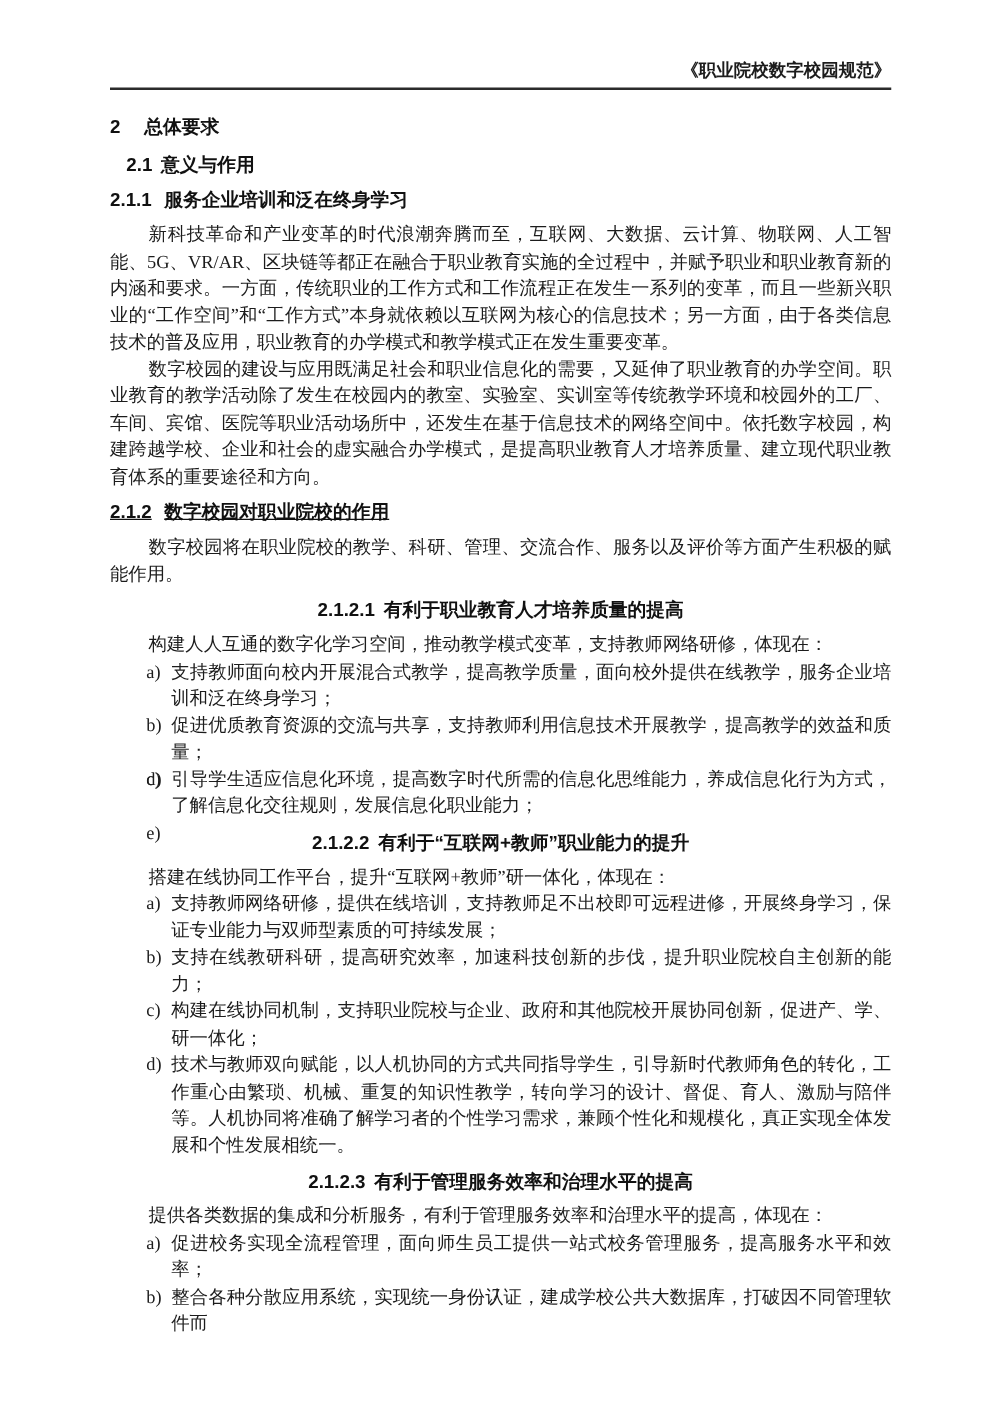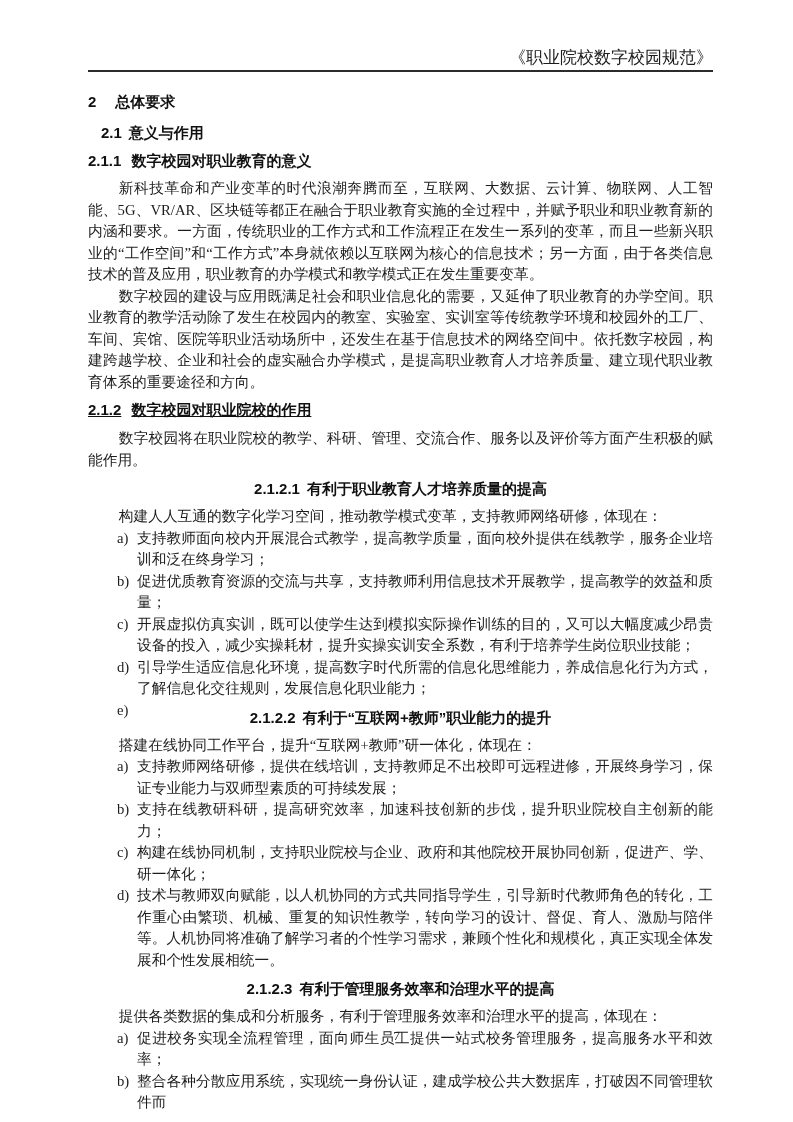--- a/index.html
+++ b/index.html
@@ -12,24 +12,25 @@
     color: #1c1c1c;
     box-sizing: border-box;
     padding: 50px 80px 0 88px;
     font-family: "Liberation Serif", "DejaVu Serif", serif;
     font-size: 14.7px;
     line-height: 21.5px;
     overflow: hidden;
   }
   .running-header {
     text-align: right;
-    font-size: 17px;
+    font-size: 14px;
     line-height: 15px;
     padding-bottom: 5px;
     border-bottom: 2px solid #2b2b2b;
+    font-weight: bold;
   }
   .h {
     display: flex;
     font-family: "Liberation Sans", "DejaVu Sans", sans-serif;
     font-weight: bold;
     font-size: 15px;
     line-height: 16px;
     color: #111111;
   }
   .h .num { flex: none; }
@@ -84,21 +85,21 @@
     <span class="ttl">总体要求</span>
   </div>
 
   <div class="h h2">
     <span class="num">2.1</span>
     <span class="ttl">意义与作用</span>
   </div>
 
   <div class="h h3">
     <span class="num">2.1.1</span>
-    <span class="ttl">数字校园对职业教育的意义</span>
+    <span class="ttl">服务企业培训和泛在终身学习</span>
   </div>
 
   <p class="body-p">新科技革命和产业变革的时代浪潮奔腾而至，互联网、大数据、云计算、物联网、人工智能、5G、VR/AR、区块链等都正在融合于职业教育实施的全过程中，并赋予职业和职业教育新的内涵和要求。一方面，传统职业的工作方式和工作流程正在发生一系列的变革，而且一些新兴职业的“工作空间”和“工作方式”本身就依赖以互联网为核心的信息技术；另一方面，由于各类信息技术的普及应用，职业教育的办学模式和教学模式正在发生重要变革。</p>
   <p class="body-p">数字校园的建设与应用既满足社会和职业信息化的需要，又延伸了职业教育的办学空间。职业教育的教学活动除了发生在校园内的教室、实验室、实训室等传统教学环境和校园外的工厂、车间、宾馆、医院等职业活动场所中，还发生在基于信息技术的网络空间中。依托数字校园，构建跨越学校、企业和社会的虚实融合办学模式，是提高职业教育人才培养质量、建立现代职业教育体系的重要途径和方向。</p>
 
   <div class="h h3 h3b">
     <span class="num">2.1.2</span>
     <span class="ttl">数字校园对职业院校的作用</span>
   </div>
 
@@ -114,21 +115,20 @@
     <div class="li">
       <span class="marker">a)</span>
       <span>支持教师面向校内开展混合式教学，提高教学质量，面向校外提供在线教学，服务企业培训和泛在终身学习；</span>
     </div>
     <div class="li">
       <span class="marker">b)</span>
       <span>促进优质教育资源的交流与共享，支持教师利用信息技术开展教学，提高教学的效益和质量；</span>
     </div>
     <div class="li">
       <span class="marker">c)</span>
-      <span>开展虚拟仿真实训，既可以使学生达到模拟实际操作训练的目的，又可以大幅度减少昂贵设备的投入，减少实操耗材，提升实操实训安全系数，有利于培养学生岗位职业技能；</span>
     </div>
     <div class="li">
       <span class="marker">d)</span>
       <span>引导学生适应信息化环境，提高数字时代所需的信息化思维能力，养成信息化行为方式，了解信息化交往规则，发展信息化职业能力；</span>
     </div>
     <div class="li">
       <span class="marker">e)</span>
     </div>
   </div>
 

